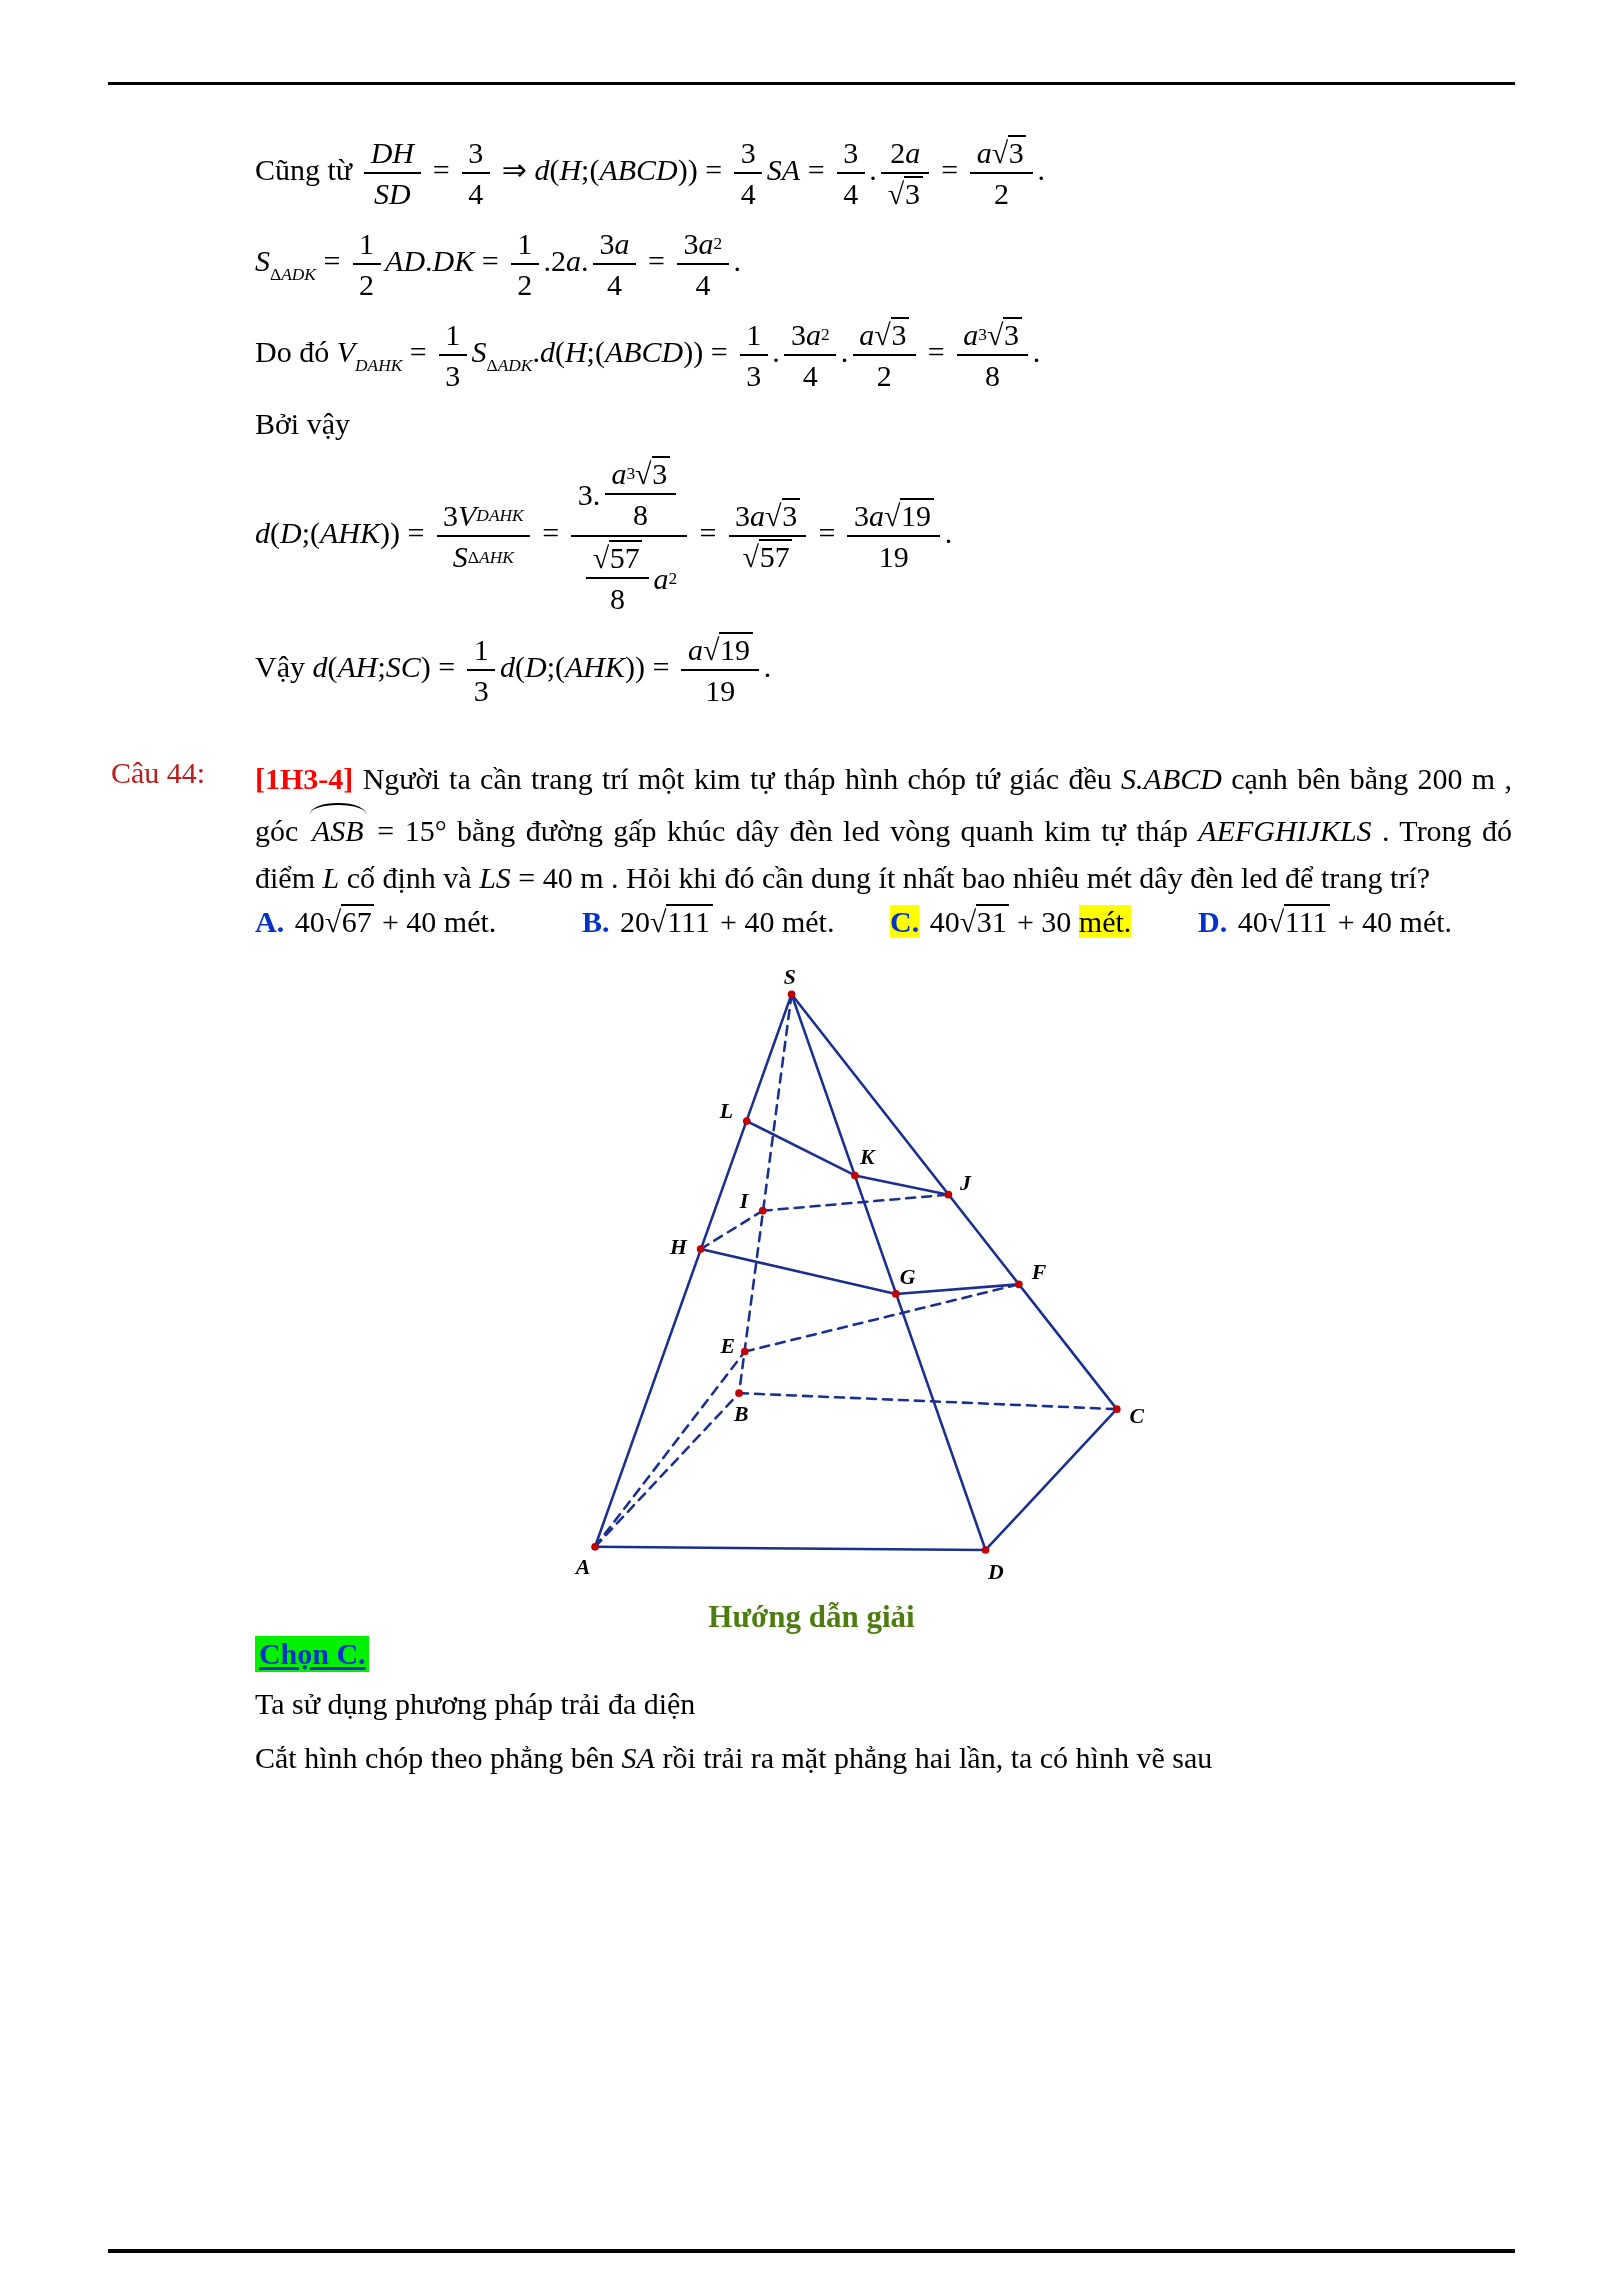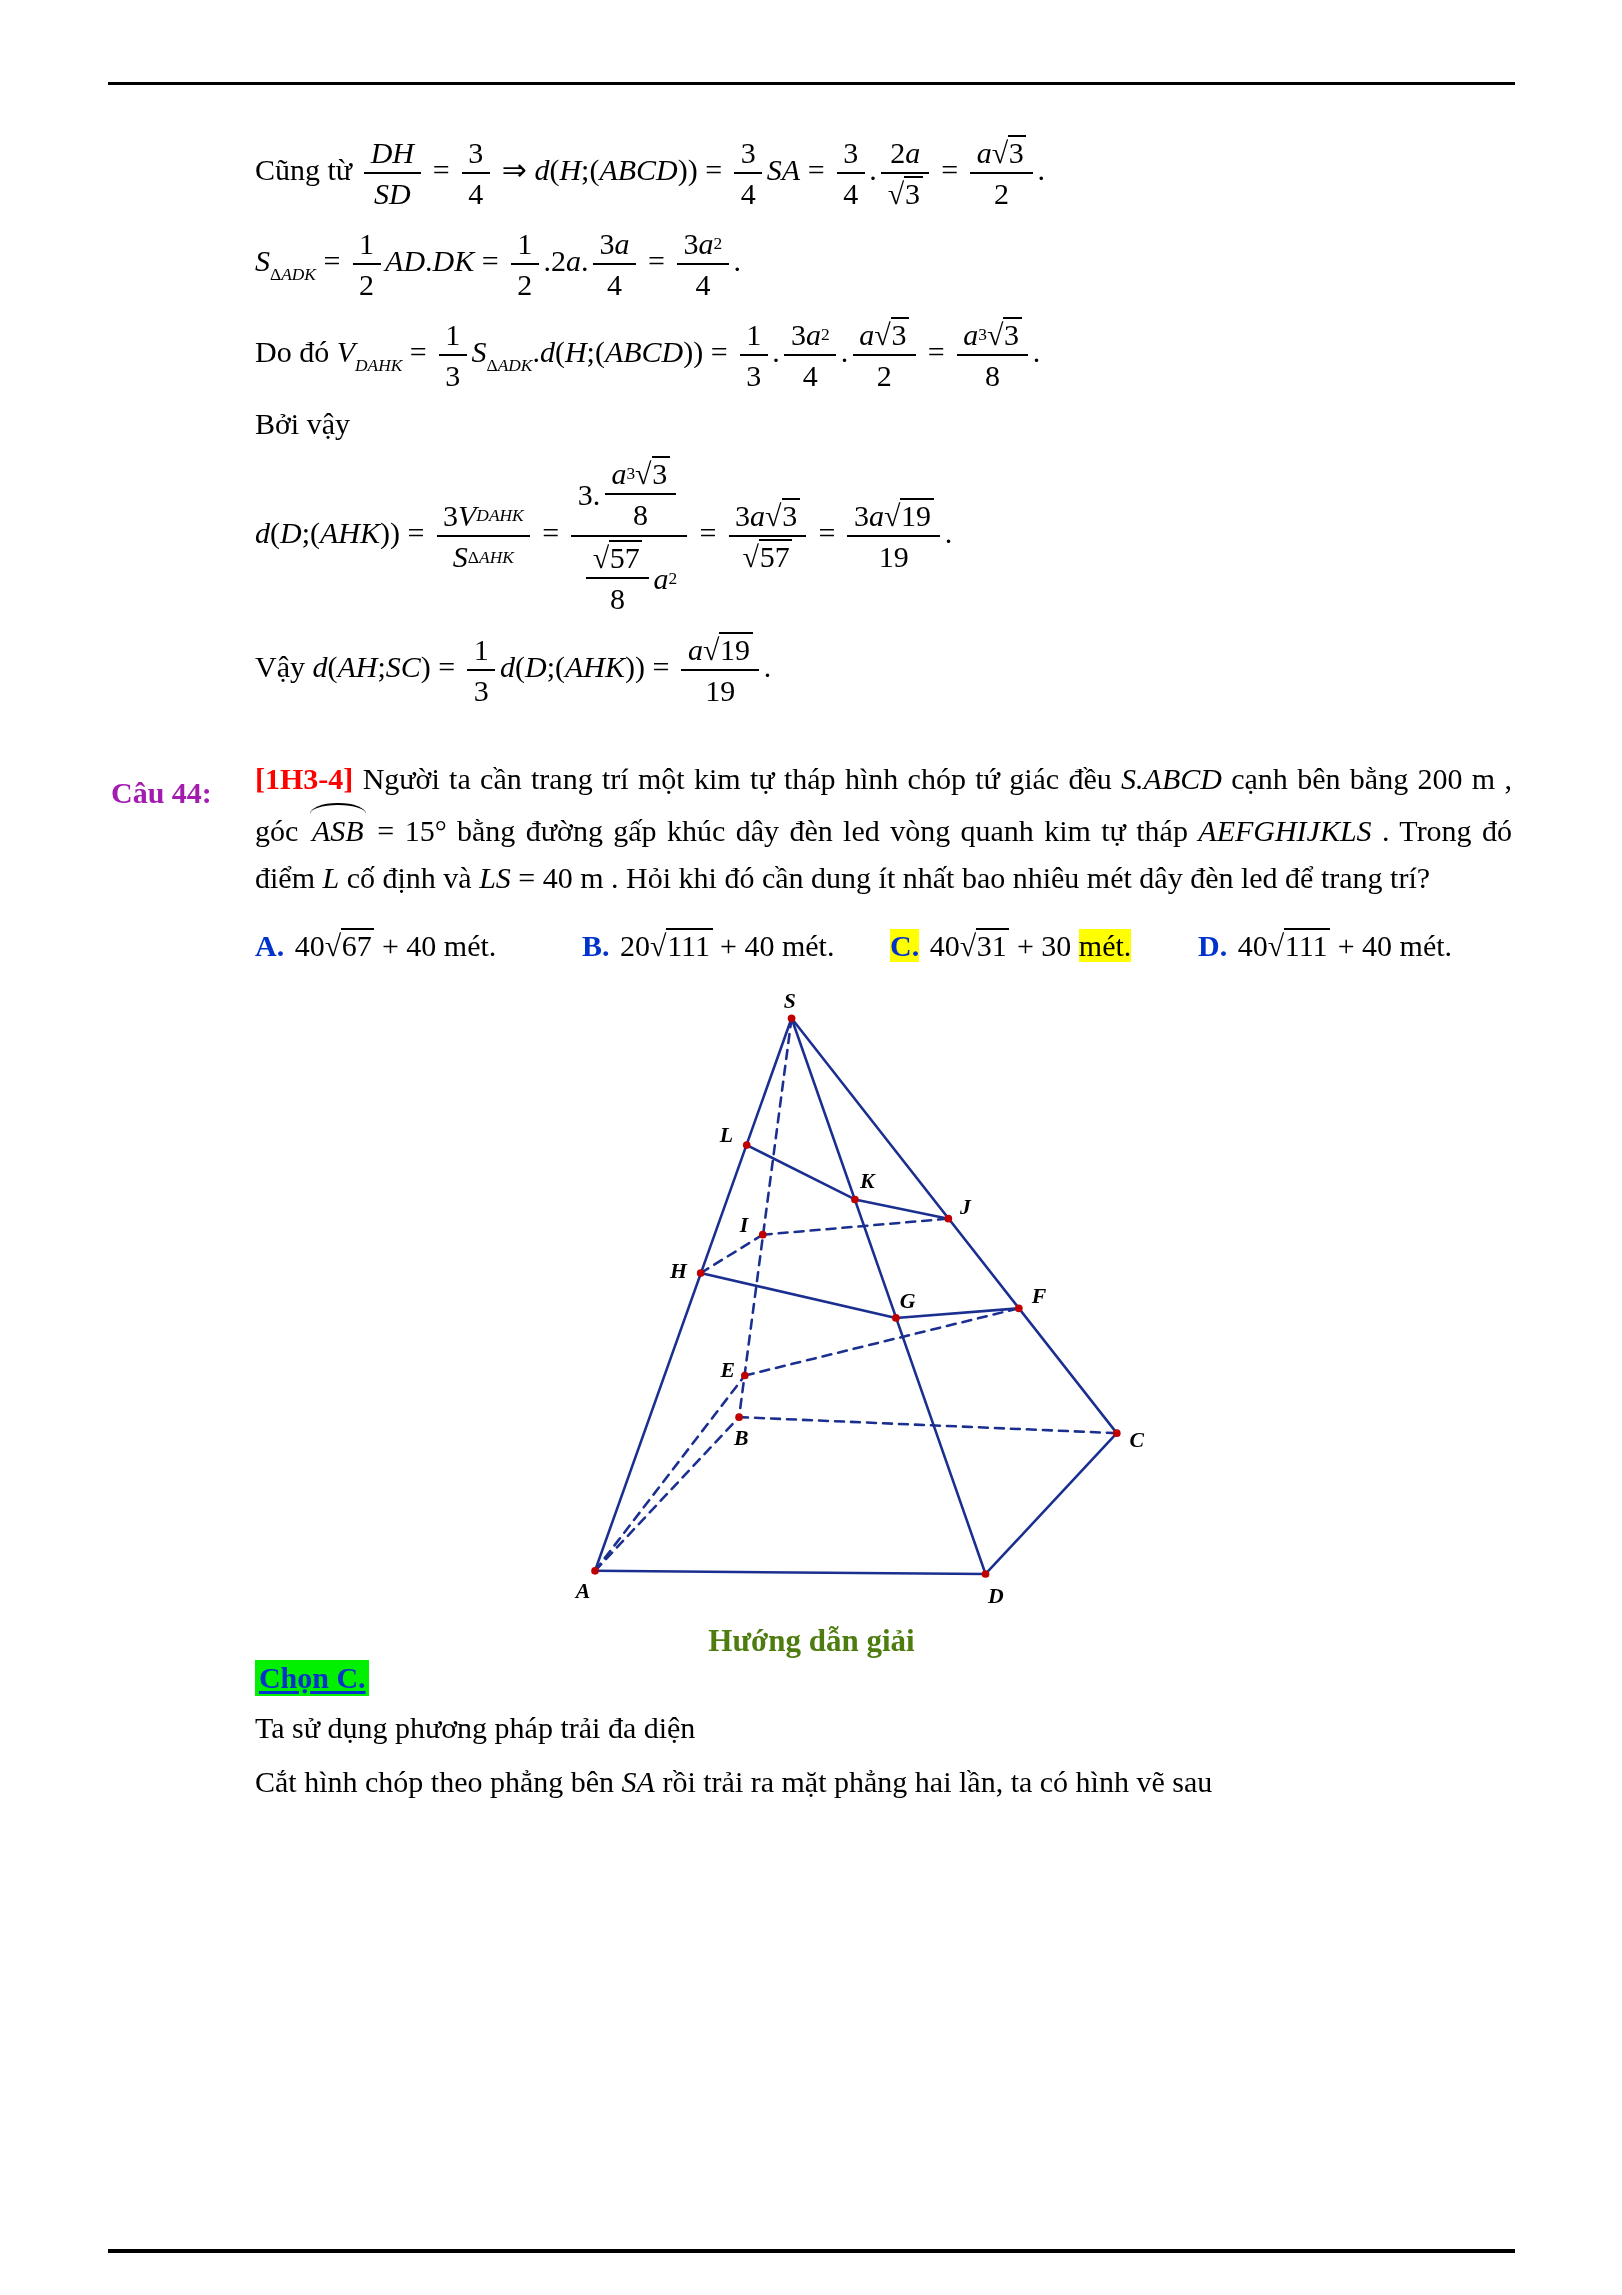--- a/index.html
+++ b/index.html
@@ -28,23 +28,23 @@
   .arc::before{content:"";position:absolute;top:0;left:1.3px;right:1.3px;height:9.2px;
                border-top:2px solid #000;border-radius:50% 50% 0 0/100% 100% 0 0;}
 
   
   .red{color:#ff0000;font-weight:bold;}
   .hl{background:#ffff00;}
   .opt{color:#0133cc;font-weight:bold;margin-right:10.5px;}
 
   
   .question{position:relative;margin-top:47px;font-size:30px;}
-  .q-label{position:absolute;left:-144px;top:0;color:#a21caf;font-weight:bold;margin-top:20px;}
+  .q-label{position:absolute;left:-144px;top:0;color:#b91c1c;font-weight:normal;}
   .q-body{text-align:justify;line-height:1.55;}
-  .answers{display:flex;align-items:center;margin-top:27px;font-size:30px;}
+  .answers{display:flex;align-items:center;margin-top:3px;font-size:30px;}
   .option{white-space:nowrap;}
   .option:nth-child(1){width:327px;}
   .option:nth-child(2){width:308px;}
   .option:nth-child(3){width:308px;}
 
   
   .figure{margin:22px 0 0 308px;width:589px;}
   .figure svg{display:block;}
   .fig-label{font-family:"Liberation Serif",serif;font-weight:bold;font-style:italic;
              font-size:34px;fill:#000;}

